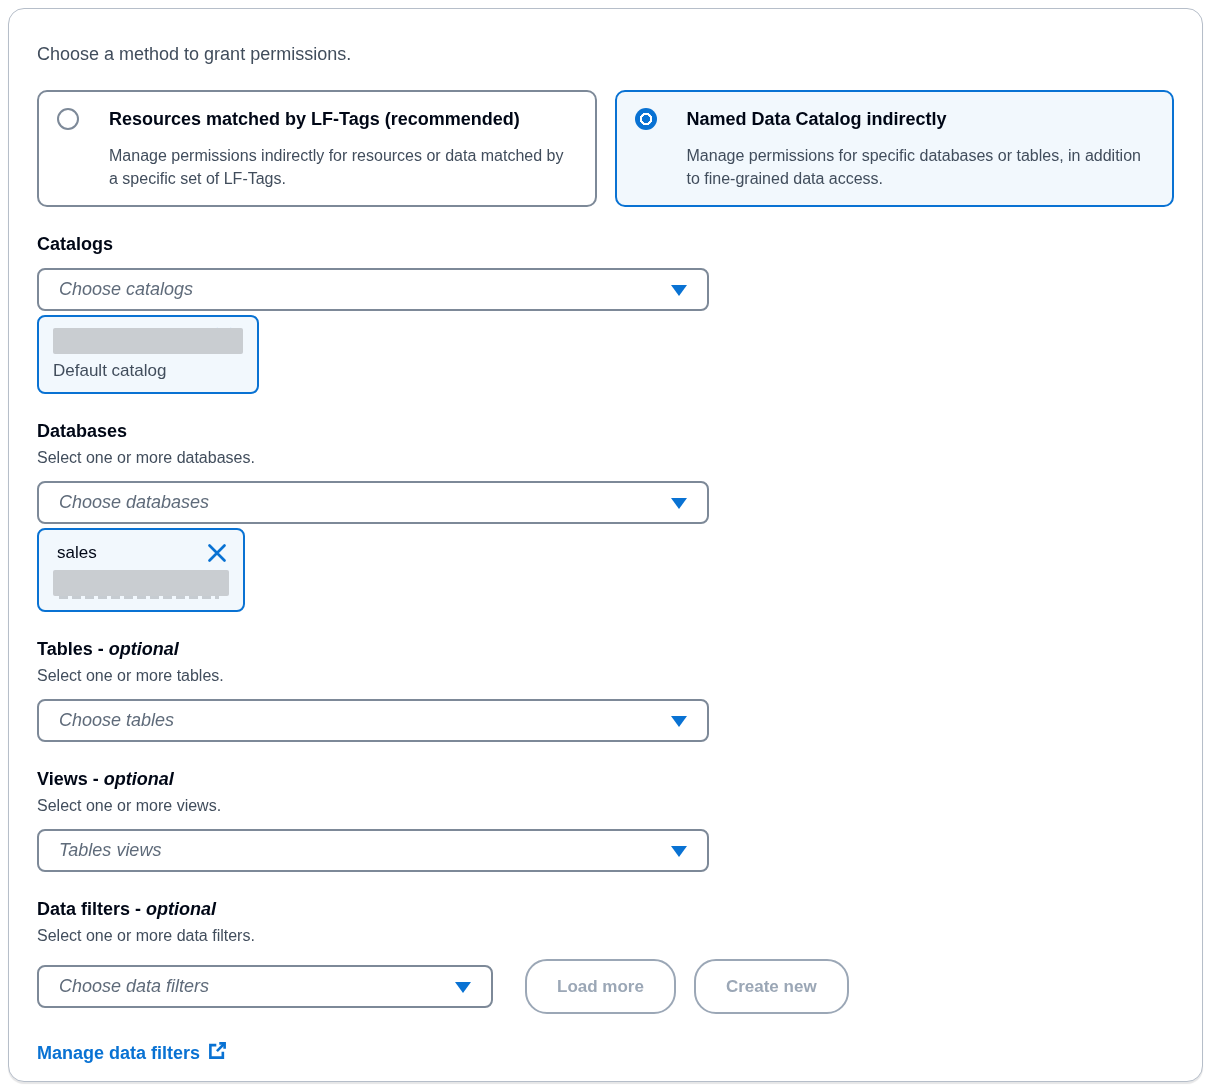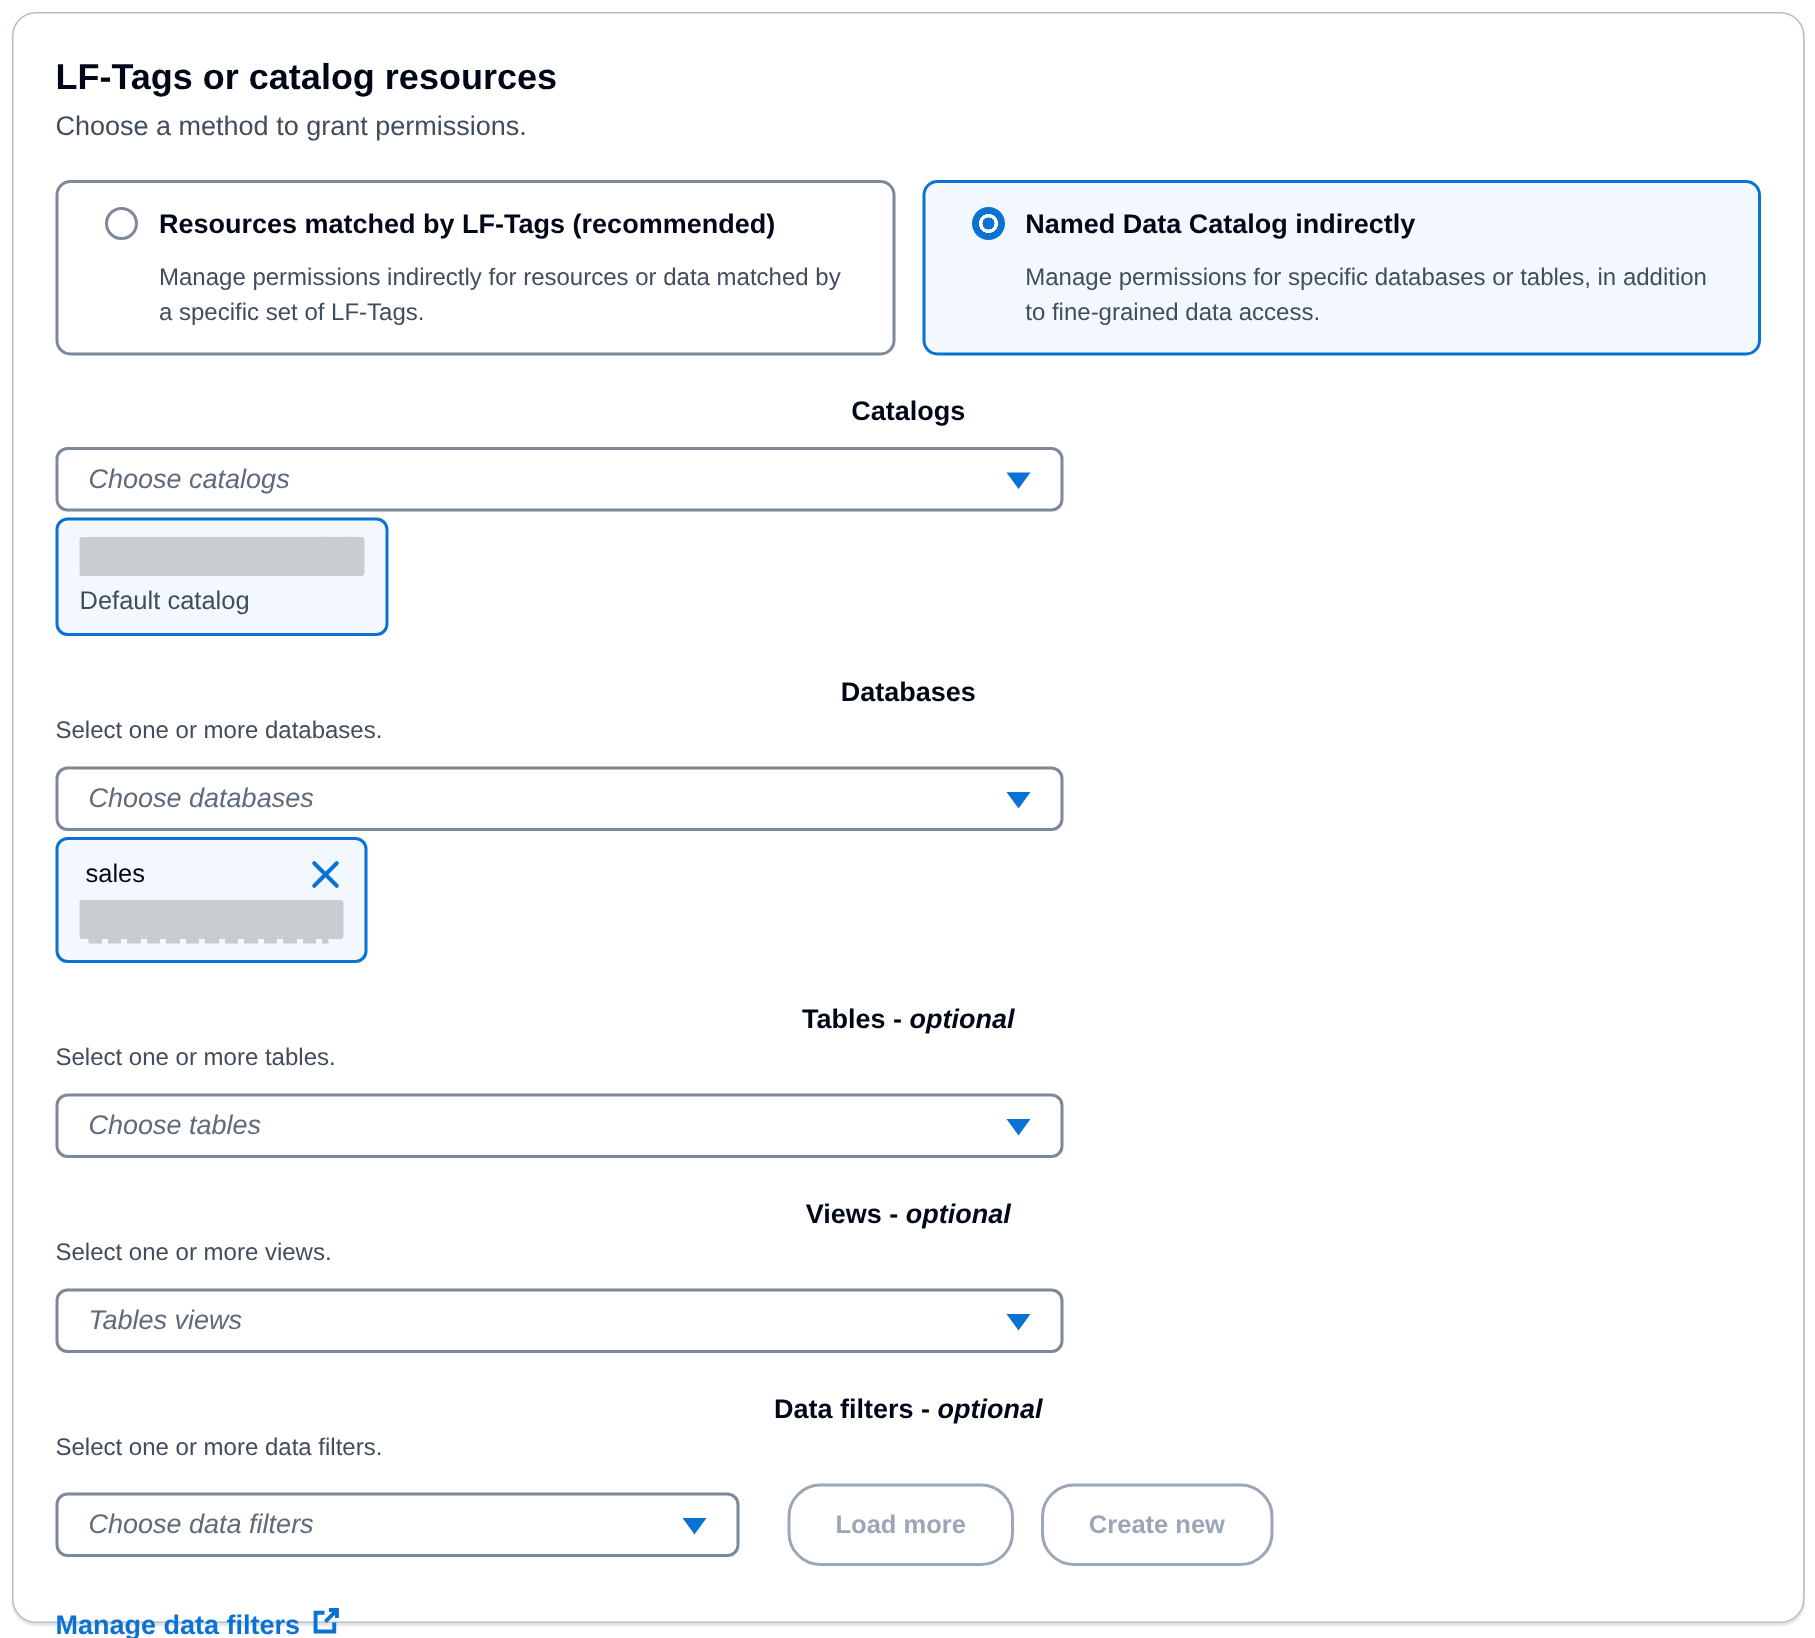--- a/index.html
+++ b/index.html
@@ -20,38 +20,38 @@
     padding: 28px;
   }
   .page-title { font-size: 24px; font-weight: 700; line-height: 30px; color: #000716; }
   .page-subtitle { font-size: 18px; color: #414d5c; margin-top: 5px; line-height: 24px; }
 
   
   .tiles { display: flex; gap: 18px; margin-top: 24px; }
   .tile {
     flex: 1; min-height: 110px;
     border: 2px solid #7d8998; border-radius: 10px;
-    background: #fff; padding: 15px 31px;
-    display: flex; gap: 14px; cursor: pointer;
+    background: #fff; padding: 15px 18px;
+    display: flex; gap: 30px; cursor: pointer;
   }
   .tile.selected { border-color: #0972d3; background: #f2f8fd; }
   .radio {
     width: 22px; height: 22px; border-radius: 50%;
     border: 2px solid #7d8998; background: #fff;
     flex: 0 0 22px; margin-top: 1px;
   }
   .radio.checked {
     border: none;
     background: radial-gradient(circle closest-side, #0972d3 0 36%, #fff 37% 57%, #0972d3 58% 100%);
   }
   .tile-label { font-size: 18px; font-weight: 600; line-height: 24px; color: #000716; }
   .tile-desc { font-size: 16px; color: #414d5c; line-height: 23px; margin-top: 13px; max-width: 470px; }
 
   
-  .field-label { font-size: 18px; font-weight: 700; line-height: 23px; margin-top: 26px; color: #000716; text-align: center; }
+  .field-label { font-size: 18px; font-weight: 700; line-height: 23px; margin-top: 26px; color: #000716; }
   .field-label .opt { font-style: italic; }
   .field-desc { font-size: 16px; color: #414d5c; line-height: 22px; margin-top: 4px; }
   .select {
     margin-top: 12px; width: 672px; height: 43px;
     border: 2px solid #7d8998; border-radius: 8px;
     background: #fff; display: flex; align-items: center;
     padding: 0 20px; position: relative; cursor: pointer;
   }
   .select.narrow { width: 456px; margin-top: 0; }
   .select-placeholder { font-size: 18px; font-style: italic; color: #5f6b7a; }
@@ -103,21 +103,20 @@
     margin-top: 27px; display: inline-flex; align-items: center; gap: 8px;
     color: #0972d3; font-weight: 700; font-size: 18px; cursor: pointer;
     text-decoration: none;
   }
 </style>
 </head>
 <body>
 
 <div class="container">
 
-  <div class="page-title">LF-Tags or catalog resources</div>
   <div class="page-subtitle">Choose a method to grant permissions.</div>
 
   
   <div class="tiles">
     <div class="tile">
       <span class="radio"></span>
       <div>
         <div class="tile-label">Resources matched by LF-Tags (recommended)</div>
         <div class="tile-desc">Manage permissions indirectly for resources or data matched by a specific set of LF-Tags.</div>
       </div>

